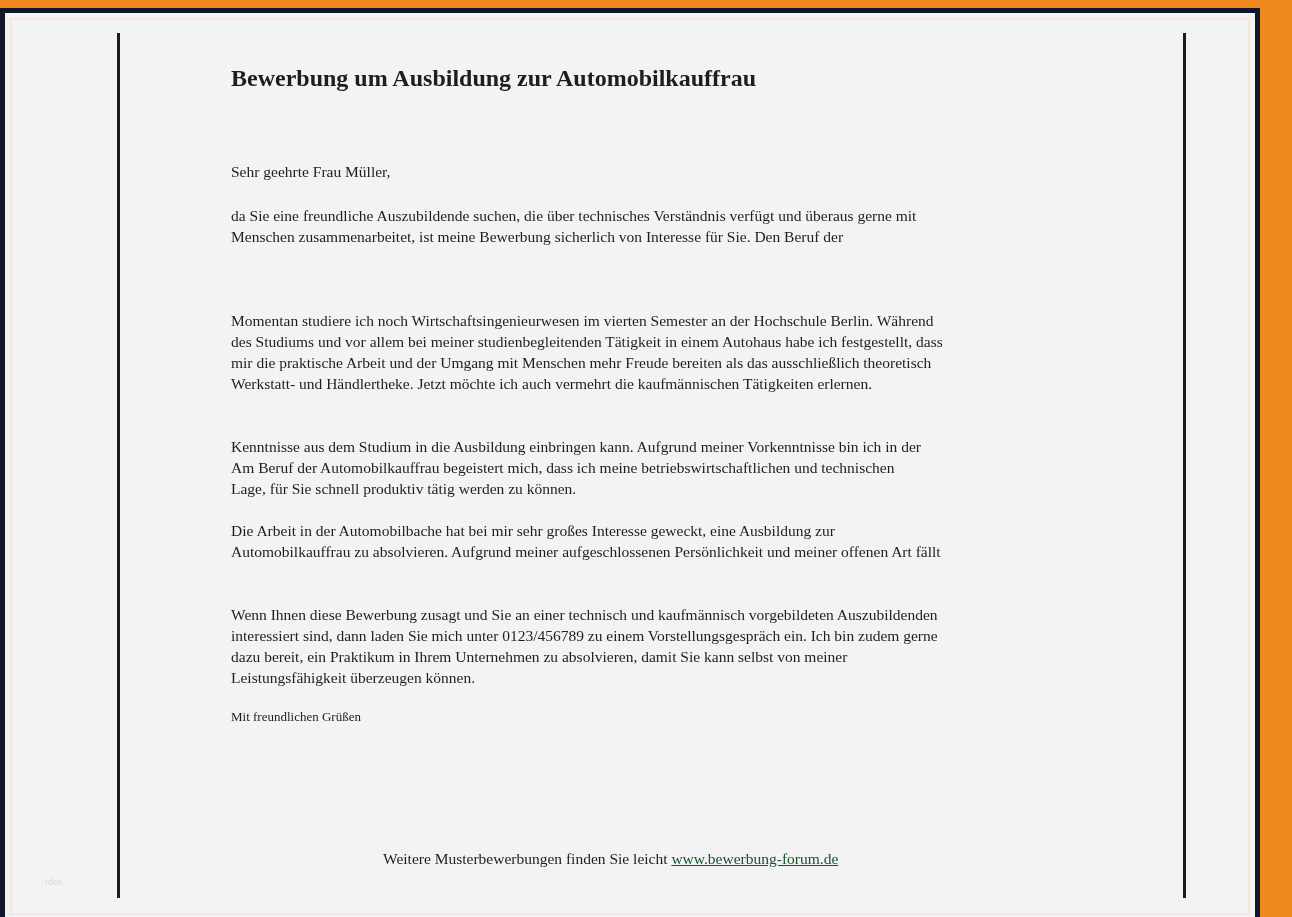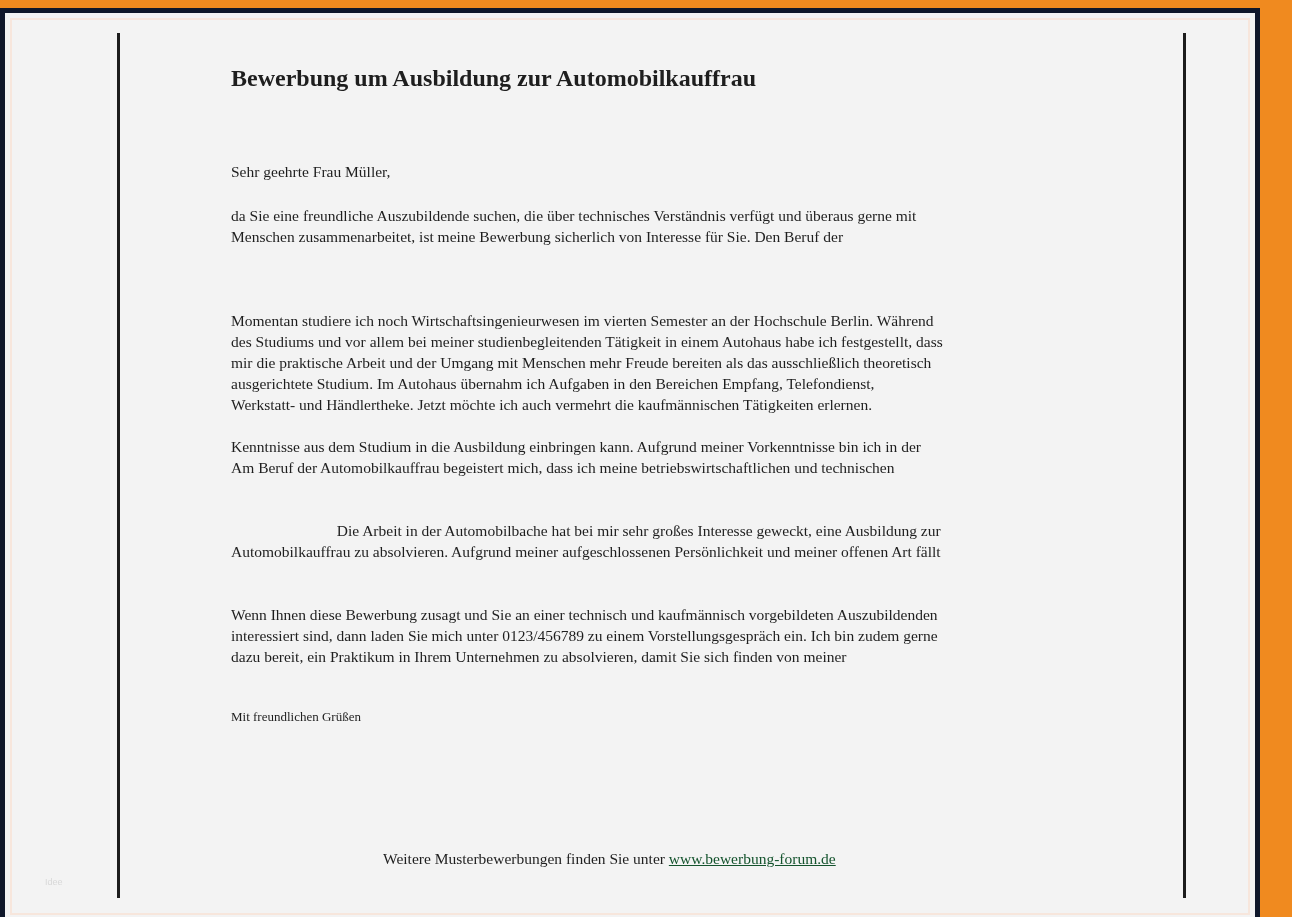--- a/index.html
+++ b/index.html
@@ -58,42 +58,43 @@
 
     <div class="para" style="top:192px;">
       <div>da Sie eine freundliche Auszubildende suchen, die über technisches Verständnis verfügt und überaus gerne mit</div>
       <div>Menschen zusammenarbeitet, ist meine Bewerbung sicherlich von Interesse für Sie. Den Beruf der</div>
     </div>
 
     <div class="para" style="top:297px;">
       <div>Momentan studiere ich noch Wirtschaftsingenieurwesen im vierten Semester an der Hochschule Berlin. Während</div>
       <div>des Studiums und vor allem bei meiner studienbegleitenden Tätigkeit in einem Autohaus habe ich festgestellt, dass</div>
       <div>mir die praktische Arbeit und der Umgang mit Menschen mehr Freude bereiten als das ausschließlich theoretisch</div>
-      <div>ausgerichtete Studium. Im Autohaus übernahm ich Aufgaben in den Bereichen Empfang, Telefondienst,</div>
       <div>Werkstatt- und Händlertheke. Jetzt möchte ich auch vermehrt die kaufmännischen Tätigkeiten erlernen.</div>
     </div>
 
     <div class="para" style="top:423px;">
       <div>Kenntnisse aus dem Studium in die Ausbildung einbringen kann. Aufgrund meiner Vorkenntnisse bin ich in der</div>
       <div>Am Beruf der Automobilkauffrau begeistert mich, dass ich meine betriebswirtschaftlichen und technischen</div>
+      <div>Lage, für Sie schnell produktiv tätig werden zu können.</div>
     </div>
 
-    <div class="para" style="top:507px;text-align:right;">
+    <div class="para" style="top:507px;">
       <div>Die Arbeit in der Automobilbache hat bei mir sehr großes Interesse geweckt, eine Ausbildung zur</div>
       <div>Automobilkauffrau zu absolvieren. Aufgrund meiner aufgeschlossenen Persönlichkeit und meiner offenen Art fällt</div>
     </div>
 
     <div class="para" style="top:591px;">
       <div>Wenn Ihnen diese Bewerbung zusagt und Sie an einer technisch und kaufmännisch vorgebildeten Auszubildenden</div>
       <div>interessiert sind, dann laden Sie mich unter 0123/456789 zu einem Vorstellungsgespräch ein. Ich bin zudem gerne</div>
-      <div>dazu bereit, ein Praktikum in Ihrem Unternehmen zu absolvieren, damit Sie sich finden von meiner</div>
+      <div>dazu bereit, ein Praktikum in Ihrem Unternehmen zu absolvieren, damit Sie kann selbst von meiner</div>
+      <div>Leistungsfähigkeit überzeugen können.</div>
     </div>
 
     <div class="closing">Mit freundlichen Grüßen</div>
   </div>
 
   <div class="footer">
-    <span>Weitere Musterbewerbungen finden Sie unter</span>
+    <span>Weitere Musterbewerbungen finden Sie leicht</span>
     <a>www.bewerbung-forum.de</a>
   </div>
 
   <div class="watermark">Idee</div>
 </div>
 
 </body></html>

